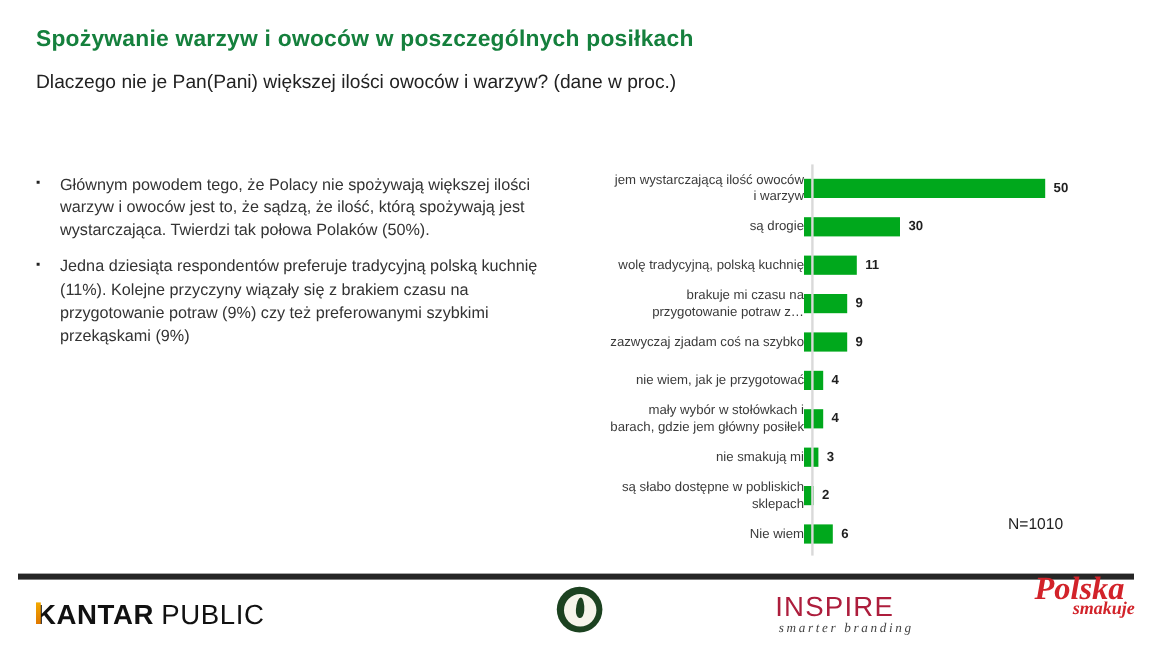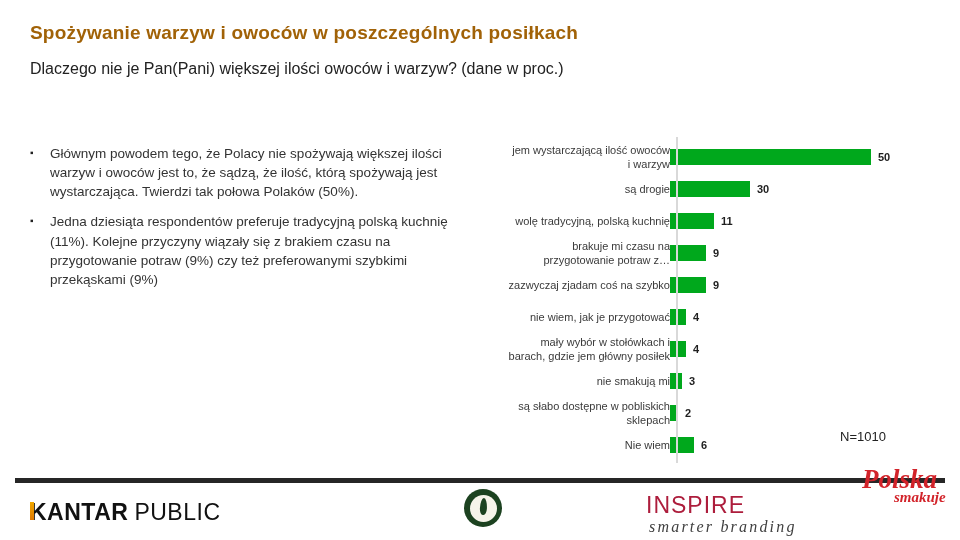--- a/index.html
+++ b/index.html
@@ -1,19 +1,19 @@
 <!DOCTYPE html>
 <html><head>
 <meta charset="utf-8">
 <style>
   * { margin:0; padding:0; box-sizing:border-box; }
   html,body { width:960px; height:540px; background:#ffffff; font-family:"Liberation Sans", sans-serif; }
   .slide { position:relative; width:960px; height:540px; background:#fff; overflow:hidden; }
 
-  .title { position:absolute; left:30px; top:22px; font-size:19px; font-weight:bold; color:#a16207; letter-spacing:0.2px; }
+  .title { position:absolute; left:30px; top:22px; font-size:19px; font-weight:bold; color:#15803d; letter-spacing:0.2px; }
   .subtitle { position:absolute; left:30px; top:60px; font-size:16px; color:#222; }
 
   .bullets { position:absolute; left:30px; top:144px; width:438px; }
   .bullet-item { display:flex; margin-bottom:11px; }
   .bullet-glyph { width:20px; font-size:10px; color:#222; padding-top:3px; }
   .bullet-text { flex:1; font-size:13.5px; line-height:1.42; color:#333; }
 
   .chart { position:absolute; left:480px; top:141px; width:450px; height:320px; }
   .axis-line { position:absolute; left:196px; top:-4px; width:2px; height:326px; background:#d9d9d9; }
   .crow { display:flex; height:32px; align-items:center; }
@@ -34,23 +34,23 @@
   .kzgpow-mark { position:relative; width:29px; height:32px; overflow:hidden; }
   .kzgpow-circle { position:absolute; left:-4px; top:7px; width:27px; height:27px; background:#fff; border-radius:50%; }
   .kzgpow-text { margin-left:8px; font-variant:small-caps; font-size:11px; line-height:1.45; color:#5e7263; letter-spacing:0.3px; padding-top:3px; }
 
   .seal { position:absolute; left:464px; top:489px; width:38px; height:38px; border-radius:50%; background:#1c4220; }
   .seal-inner { position:absolute; left:5.5px; top:5.5px; width:27px; height:27px; border-radius:50%; background:#f6f4ea; }
   .seal-glyph { position:absolute; left:15.5px; top:9px; width:7px; height:17px; background:#1c4220; border-radius:50% 50% 45% 45% / 62% 62% 38% 38%; transform:rotate(3deg); }
 
   .inspire { position:absolute; left:646px; top:494px; text-align:left; }
   .inspire-name { font-family:Liberation Sans, sans-serif; font-size:23px; letter-spacing:1px; line-height:1.0; }
-  .inspire-tagline { font-family:"Liberation Serif", serif; font-style:italic; font-size:16px; letter-spacing:2.2px; color:#3f3f3f; margin-top:1px; margin-left:3px; }
+  .inspire-tagline { font-family:"Liberation Serif", serif; font-style:italic; font-size:11px; letter-spacing:2.2px; color:#3f3f3f; margin-top:1px; margin-left:3px; }
 
-  .polska { position:absolute; left:862px; top:467px; font-family:"Liberation Serif", serif; font-style:italic; font-weight:bold; line-height:0.9; }
+  .polska { position:absolute; left:862px; top:478px; font-family:"Liberation Serif", serif; font-style:italic; font-weight:bold; line-height:0.9; }
   .polska-line1 { font-size:27px; }
   .polska-line2 { font-size:15px; margin-left:32px; }
 </style>
 </head>
 <body>
 
 <div class="slide">
 
   <div class="title">Spożywanie warzyw i owoców w poszczególnych posiłkach</div>
   <div class="subtitle">Dlaczego nie je Pan(Pani) większej ilości owoców i warzyw? (dane w proc.)</div>

